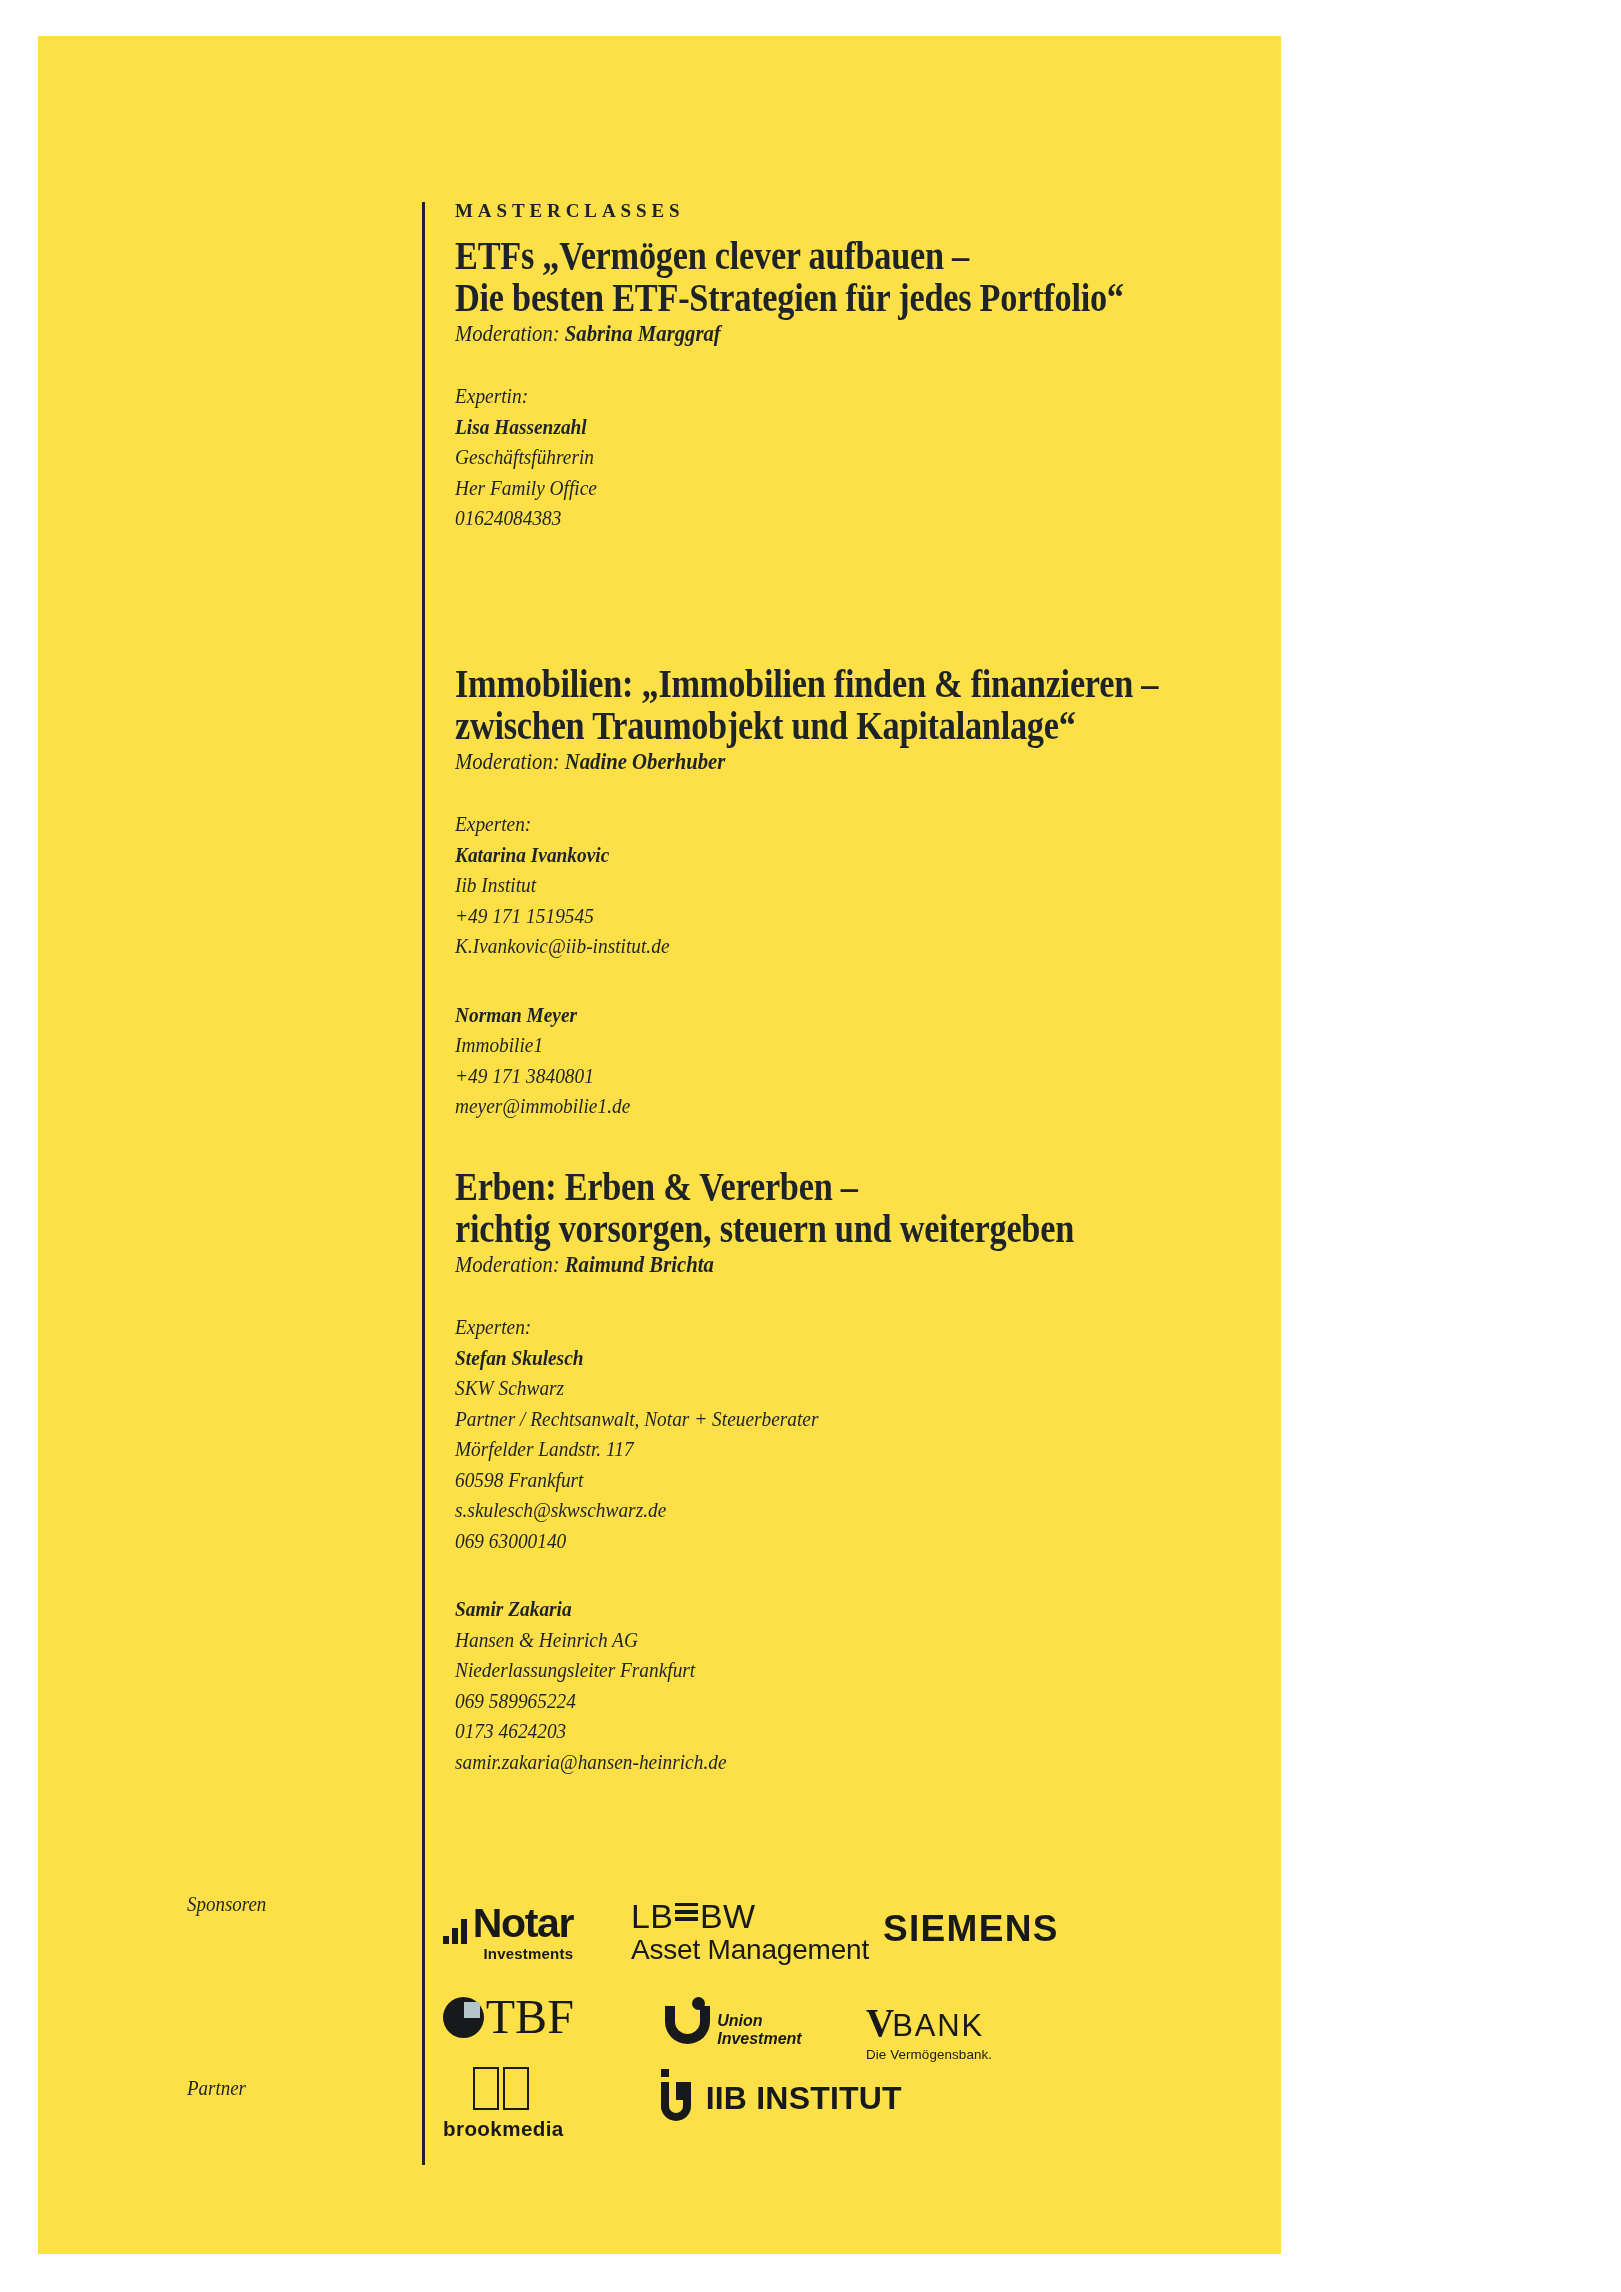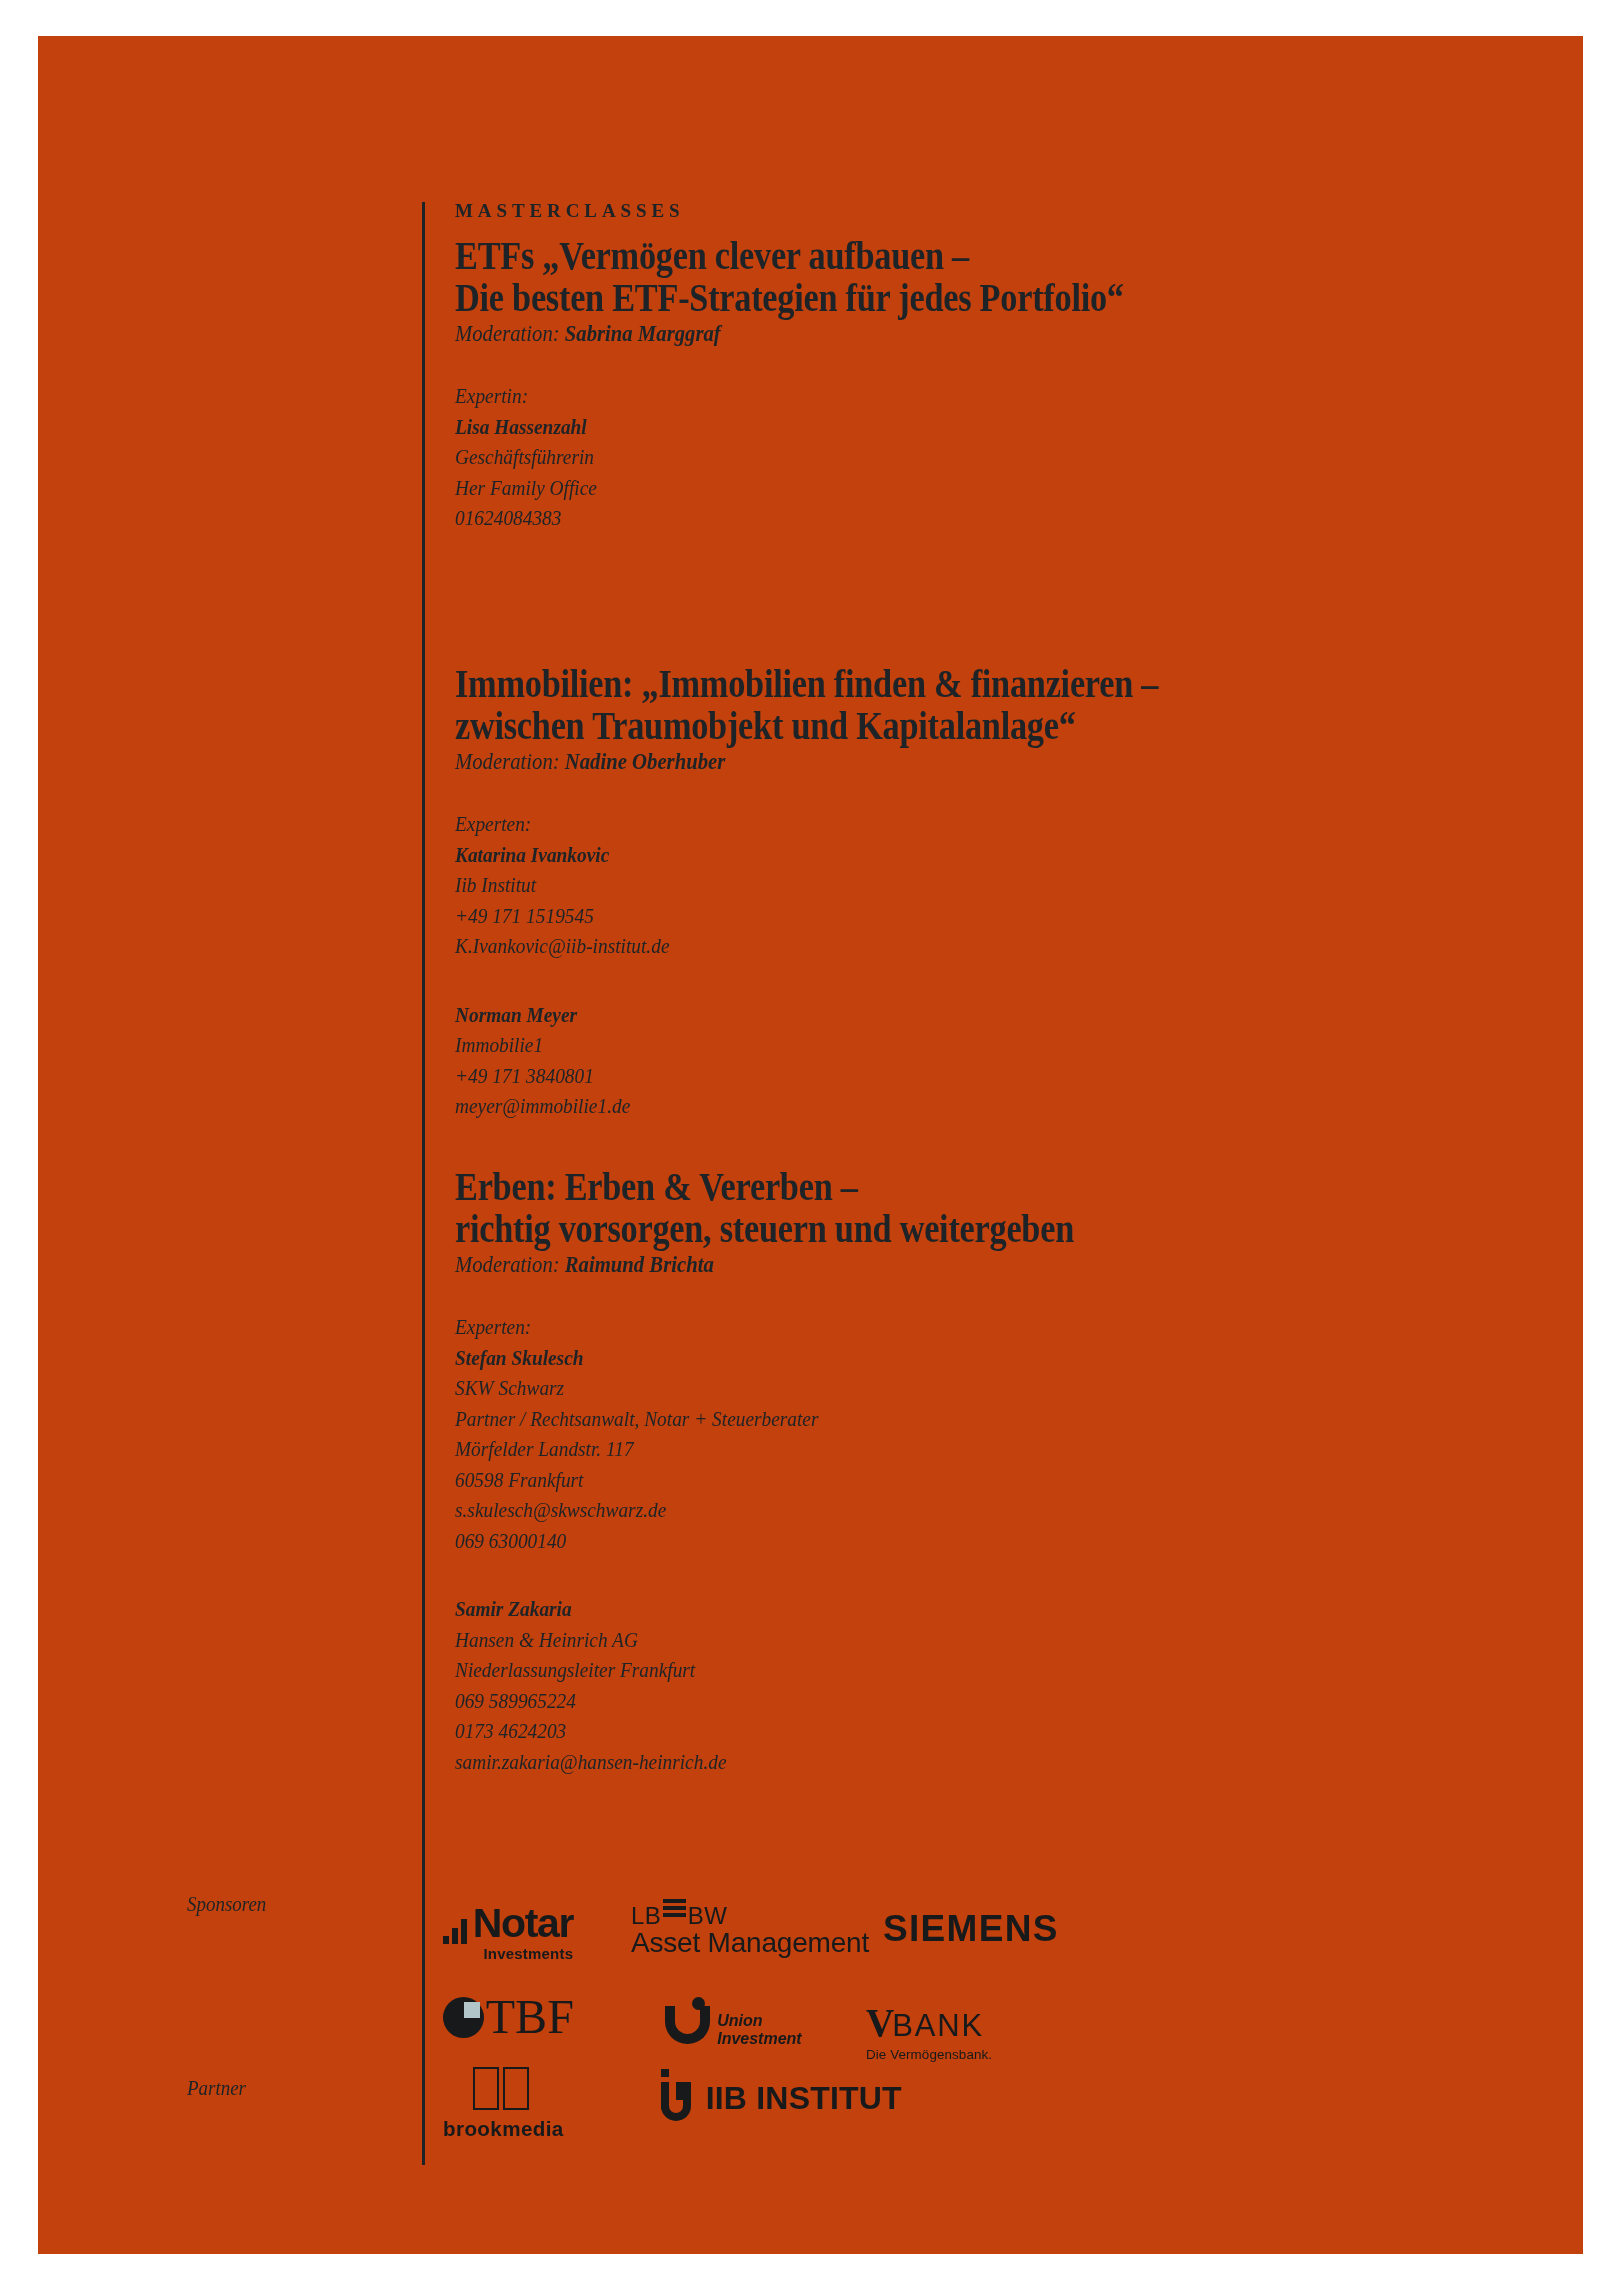--- a/index.html
+++ b/index.html
@@ -11,23 +11,23 @@
     width: 1621px;
     height: 2293px;
     position: relative;
     font-family: "Liberation Serif", serif;
     -webkit-font-smoothing: antialiased;
   }
   #page {
     position: absolute;
     left: 38px;
     top: 36px;
-    width: 1545px;
+    width: 1243px;
     height: 2218px;
-    background: #c2410c;
+    background: #fde047;
     overflow: hidden;
   }
 
   
   .vrule {
     position: absolute;
     left: 384px;
     top: 166px;
     width: 2.7px;
     height: 1963px;
@@ -125,21 +125,21 @@
     line-height: 1; color:#17191b;
   }
   .deka-sub {
     font-size: 15px; font-weight: 700; letter-spacing: 0.2px;
     text-align: right; color:#17191b; margin-top: 0.9px;
   }
   .deka-bars { display:inline-block; vertical-align: bottom; margin-right: 2.7px; }
   .deka-bars i { display:inline-block; width:6.3px; background:#17191b; margin-right:2.7px; vertical-align:bottom; }
 
   
-  .lbbw-top { font-family:"Liberation Sans", sans-serif; font-size: 24px; font-weight: 400; letter-spacing:0.4px; line-height:1.05; color:#17191b;}
+  .lbbw-top { font-family:"Liberation Sans", sans-serif; font-size: 34px; font-weight: 400; letter-spacing:0.4px; line-height:1.05; color:#17191b;}
   .lbbw-bot { font-family:"Liberation Sans", sans-serif; font-size: 28px; font-weight: 400; letter-spacing:-0.2px; line-height:1.1; color:#17191b;}
   .lbbw-mark { display:inline-block; width:23px; vertical-align: 3.6px; margin: 0 1.8px; }
   .lbbw-mark i { display:block; height:3.6px; background:#17191b; margin-bottom:3.6px; }
 
   
   .siemens {
     font-family:"Liberation Sans", sans-serif;
     font-size: 37px; font-weight: 700; letter-spacing: 1.3px; color:#17191b;
   }
 

